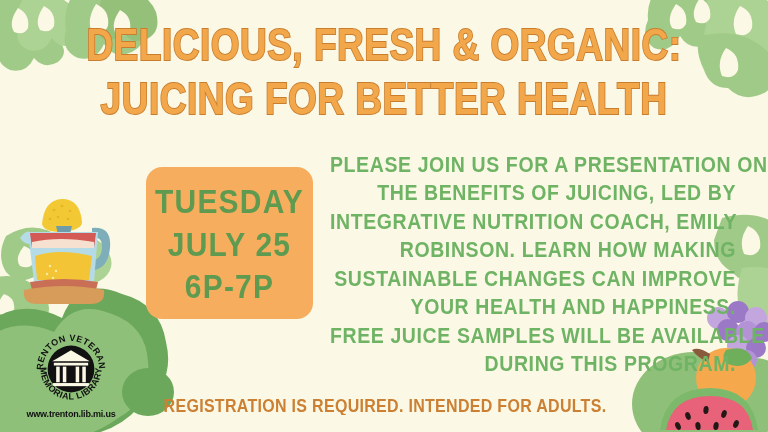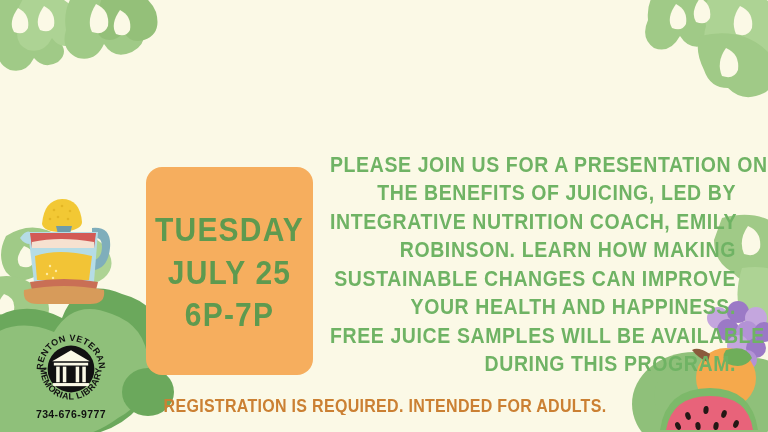--- a/index.html
+++ b/index.html
@@ -39,21 +39,21 @@
     transform: scaleY(1.18);
     transform-origin: center top;
   }
   #title-line-1 { font-size: 37px; }
   #title-line-2 { font-size: 37px; margin-top: 14px; }
 
   
   #date-badge {
     position: absolute;
     left: 146px; top: 167px;
-    width: 167px; height: 208px;
+    width: 167px; height: 152px;
     background: #F6AE5E;
     border-radius: 16px;
     z-index: 7;
     display: flex;
     flex-direction: column;
     align-items: center;
     justify-content: center;
     padding-top: 4px;
   }
   .date-line {
@@ -232,20 +232,24 @@
       <ellipse cx="40" cy="116" rx="2.6" ry="4" transform="rotate(-18 40 116)"></ellipse>
       <ellipse cx="58" cy="110" rx="2.6" ry="4" transform="rotate(6 58 110)"></ellipse>
       <ellipse cx="76" cy="114" rx="2.6" ry="4" transform="rotate(18 76 114)"></ellipse>
       <ellipse cx="50" cy="126" rx="2.6" ry="4" transform="rotate(-8 50 126)"></ellipse>
       <ellipse cx="68" cy="126" rx="2.6" ry="4" transform="rotate(10 68 126)"></ellipse>
       <ellipse cx="88" cy="124" rx="2.6" ry="4" transform="rotate(22 88 124)"></ellipse>
       <ellipse cx="30" cy="126" rx="2.6" ry="4" transform="rotate(-24 30 126)"></ellipse>
     </g>
   </svg>
 
+  <div id="title-block">
+    <span class="title-line" id="title-line-1">DELICIOUS, FRESH &amp; ORGANIC:</span>
+    <span class="title-line" id="title-line-2">JUICING FOR BETTER HEALTH</span>
+  </div>
 
   <div id="date-badge">
     <span class="date-line">TUESDAY</span>
     <span class="date-line">JULY 25</span>
     <span class="date-line">6P-7P</span>
   </div>
 
   <div id="body-copy">
     <span class="body-line">PLEASE JOIN US FOR A PRESENTATION ON</span>
     <span class="body-line">THE BENEFITS OF JUICING, LED BY</span>
@@ -276,16 +280,16 @@
         <rect x="64.5" y="47" width="4.5" height="20" fill="#FBF9E6"></rect>
         <rect x="27" y="68" width="46" height="4" fill="#FBF9E6"></rect>
         <text font-family="'Liberation Sans', sans-serif" font-size="11.5" font-weight="bold" fill="#111" letter-spacing="0.6">
           <textPath href="#arcTop" startOffset="50%" text-anchor="middle">TRENTON VETERANS</textPath>
         </text>
         <text font-family="'Liberation Sans', sans-serif" font-size="11.5" font-weight="bold" fill="#111" letter-spacing="0.6">
           <textPath href="#arcBot" startOffset="50%" text-anchor="middle">MEMORIAL LIBRARY</textPath>
         </text>
       </svg>
     </div>
-    <div class="logo-text" id="logo-phone">734-676-9777</div>
+    <div class="logo-text" id="logo-url">www.trenton.lib.mi.us</div>
   </div>
 
 </div>
 
 </body></html>

